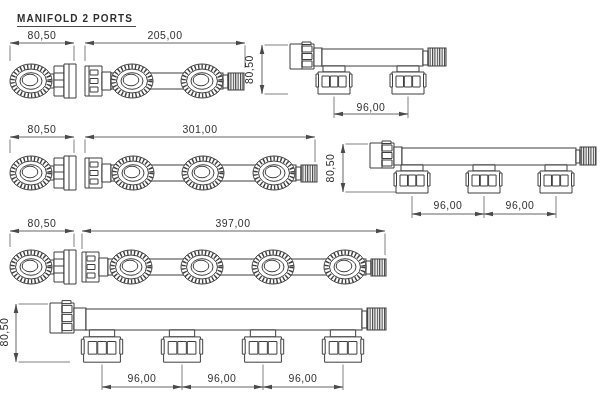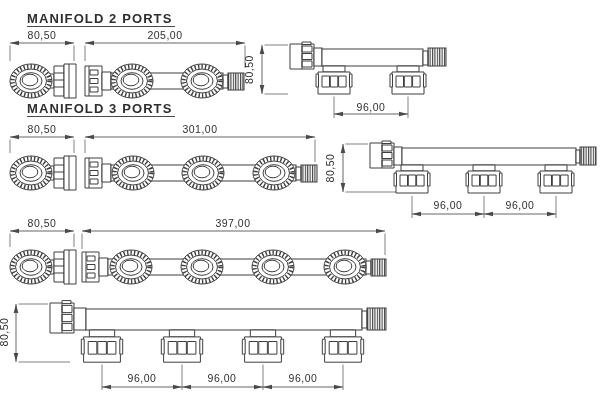--- a/index.html
+++ b/index.html
@@ -1,20 +1,20 @@
 <!DOCTYPE html>
 <html><head>
 <meta charset="utf-8">
 <style>
   html,body{margin:0;padding:0;background:#fff;}
   #stage{position:relative;width:600px;height:400px;background:#ffffff;overflow:hidden;
          font-family:"Liberation Sans", sans-serif;}
   #stage svg{position:absolute;left:0;top:0;}
-  .title{position:absolute;left:27px;display:inline-block;
-         font-size:13px;font-weight:600;letter-spacing:1.1px;color:#2e2e2e;
+  .title{position:absolute;left:17px;display:inline-block;
+         font-size:10px;font-weight:600;letter-spacing:1.1px;color:#2e2e2e;
          border-bottom:1.2px solid #4a4a4a;padding:0 3px 1px 0;line-height:13px;}
   text.lbl{font-family:"Liberation Sans", sans-serif;font-size:10.5px;fill:#303030;
            letter-spacing:.5px;text-anchor:middle;}
   .d{stroke:#4a4a4a;stroke-width:.85;fill:none;}
   .w{stroke:#4a4a4a;stroke-width:.7;fill:none;}
   .thread{fill:url(#thr);stroke:#3f3f3f;stroke-width:1;}
 </style>
 </head>
 <body>
 
@@ -241,15 +241,14 @@
       <rect class="thread" x="367" y="308" width="19" height="22"></rect>
       <use href="#portdown" transform="translate(102,330) scale(1.15)"></use>
       <use href="#portdown" transform="translate(182,330) scale(1.15)"></use>
       <use href="#portdown" transform="translate(263,330) scale(1.15)"></use>
       <use href="#portdown" transform="translate(343,330) scale(1.15)"></use>
     </g>
   </g>
 </svg>
 
 <div class="title" style="top:12px">MANIFOLD 2 PORTS</div>
-<div class="title" style="top:102px">MANIFOLD 3 PORTS</div>
 
 </div>
 
 </body></html>

